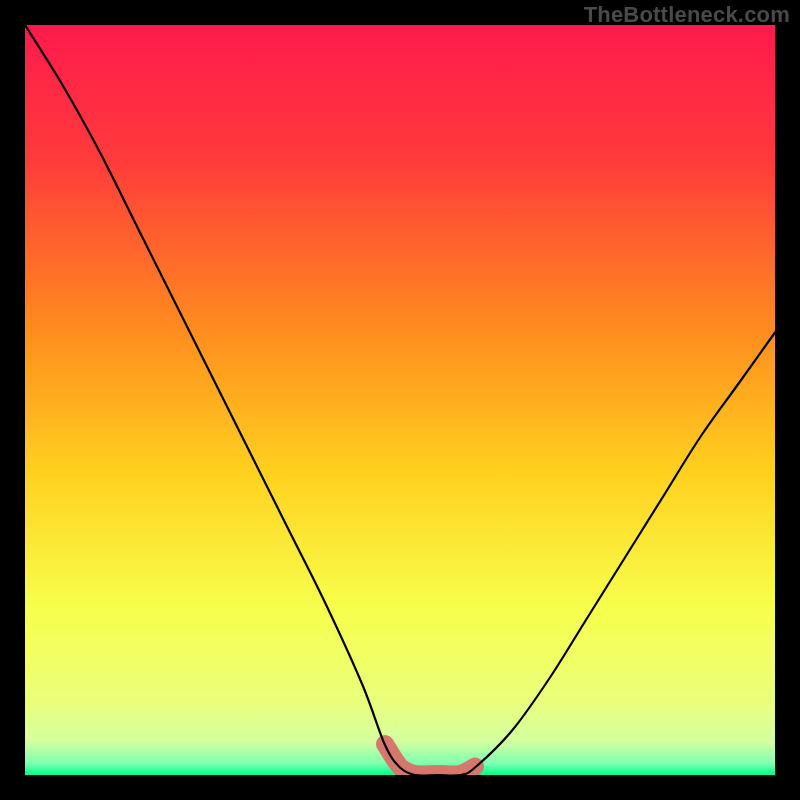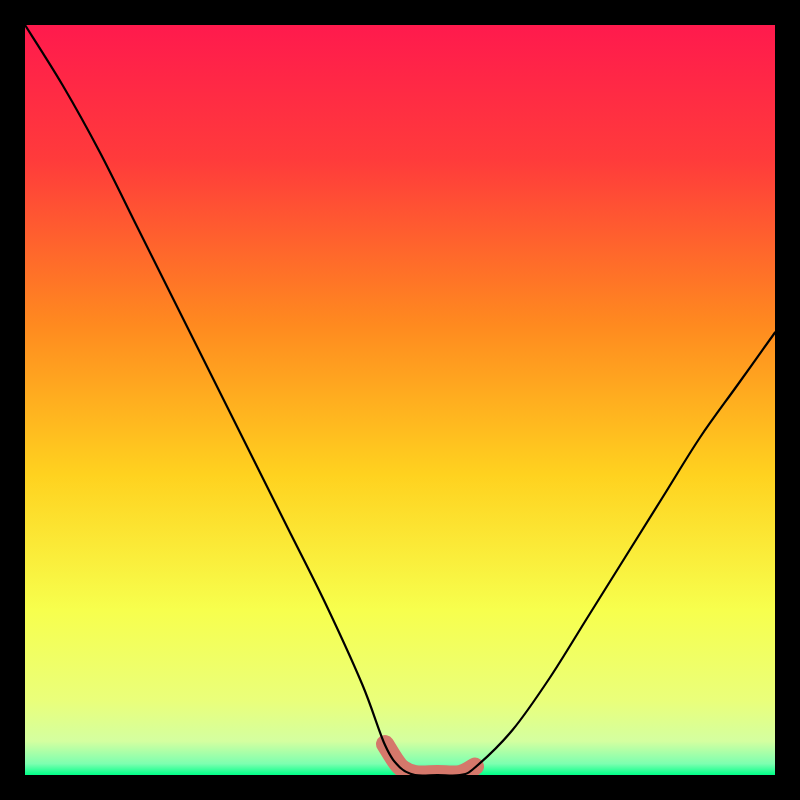--- a/index.html
+++ b/index.html
@@ -34,20 +34,21 @@
     width: 750px;
     height: 750px;
     display: block;
   }
 </style>
 </head>
 <body>
 
 <div class="frame">
 
+  <div class="watermark">TheBottleneck.com</div>
 
   <svg class="chart" viewBox="0 0 750 750" preserveAspectRatio="none">
     <defs>
       <linearGradient id="bg-grad" x1="0" y1="0" x2="0" y2="1">
           <stop offset="0%" stop-color="#ff1a4d"></stop>
           <stop offset="18%" stop-color="#ff3b3b"></stop>
           <stop offset="40%" stop-color="#ff8a1f"></stop>
           <stop offset="60%" stop-color="#ffd21f"></stop>
           <stop offset="78%" stop-color="#f7ff4d"></stop>
           <stop offset="90%" stop-color="#eaff7a"></stop>

